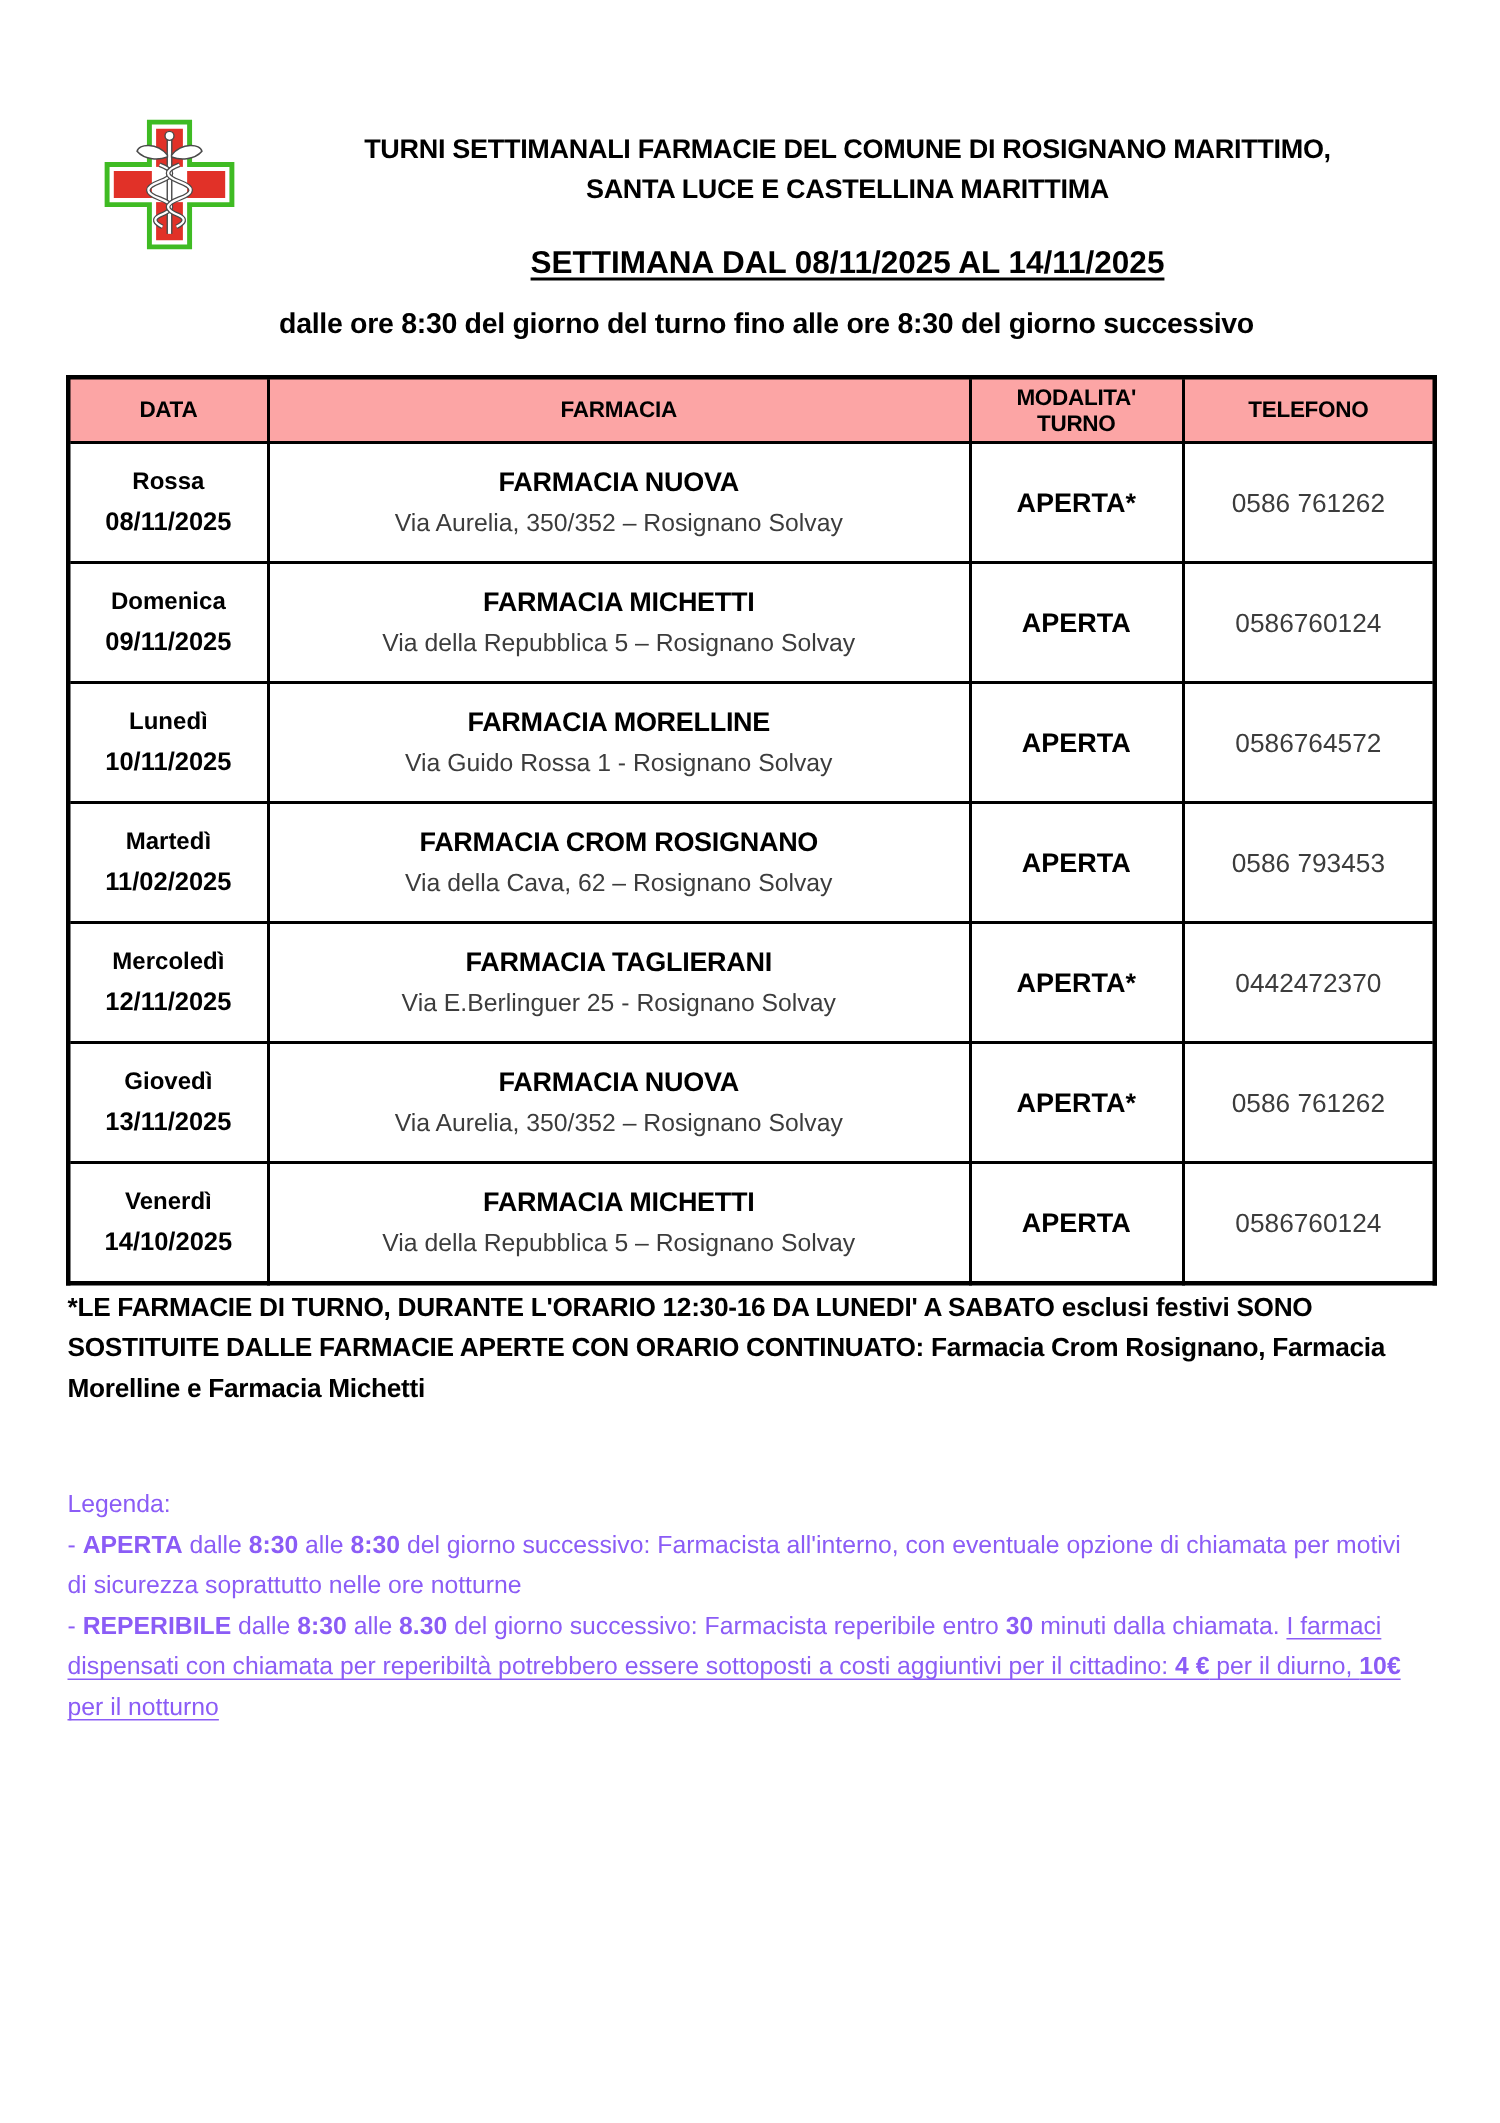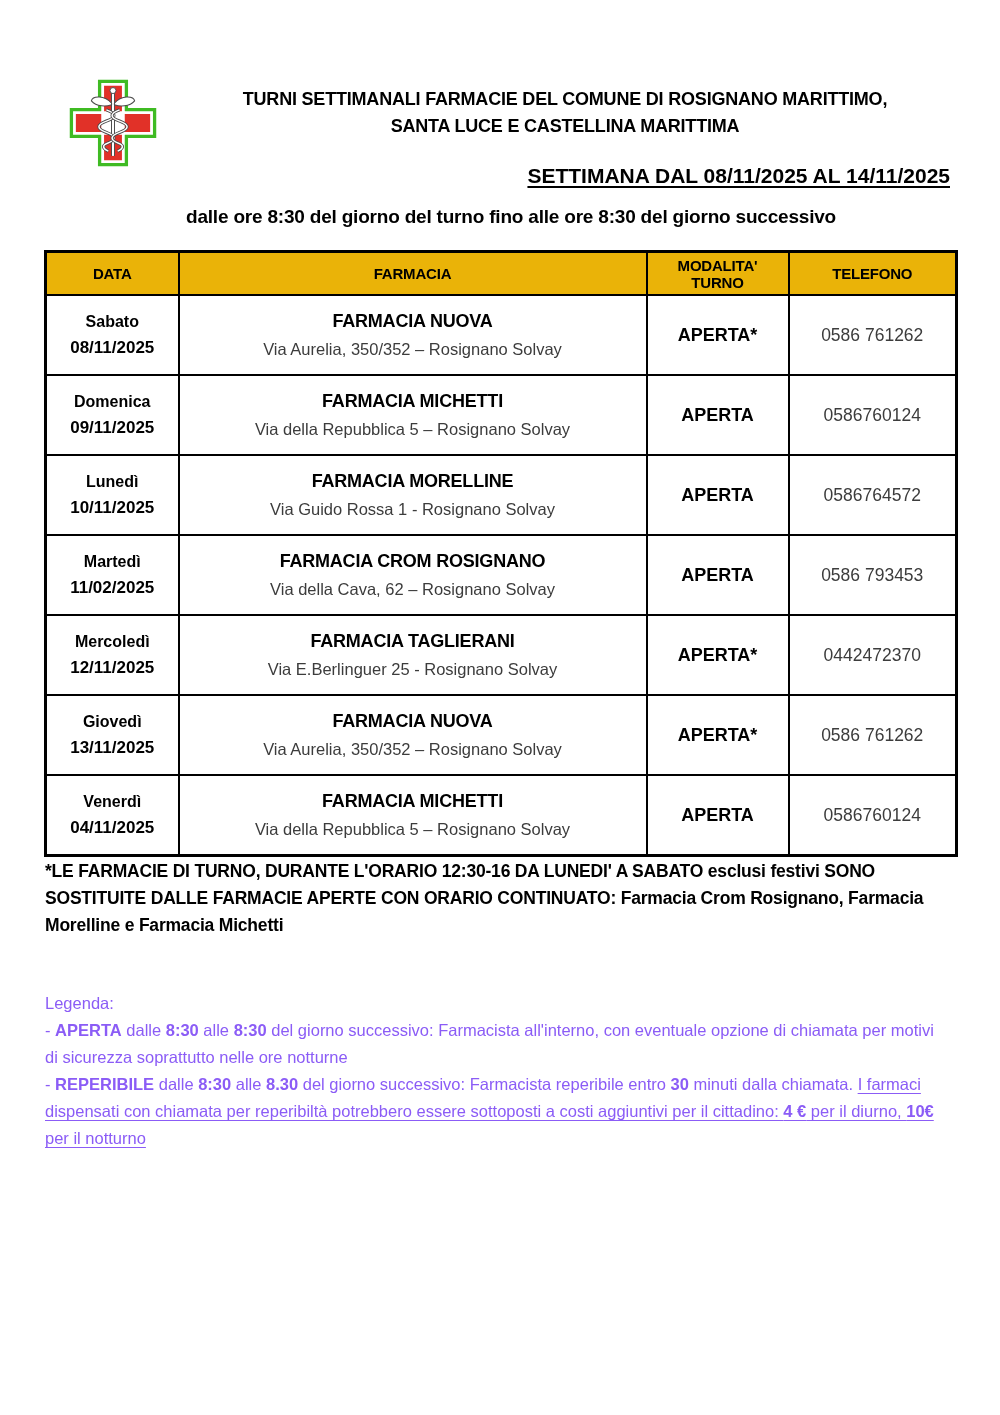--- a/index.html
+++ b/index.html
@@ -9,37 +9,37 @@
   }
   .page{position:relative;width:1000px;height:1165px;background:#fff;overflow:hidden;}
 
   
   .logo{position:absolute;left:64px;top:76px;width:98px;height:94px;}
   .title-block{
     position:absolute;left:180px;top:86px;width:770px;text-align:center;
     font-weight:bold;font-size:18px;line-height:27px;letter-spacing:-0.2px;
   }
   .week-line{
-    position:absolute;left:180px;top:164px;width:770px;text-align:right;
+    position:absolute;left:180px;top:164px;width:770px;text-align:center;
     font-weight:bold;font-size:21px;text-decoration:underline;text-underline-offset:3px;
   }
   .hours-line{
     position:absolute;left:0;top:206px;width:1000px;text-align:center;
     font-weight:bold;font-size:19px;letter-spacing:-0.2px;padding-left:11px;
   }
 
   
   table.turns{
     position:absolute;left:44px;top:250px;width:911px;
     border-collapse:collapse;table-layout:fixed;
     border:3px solid #000;
   }
   table.turns th, table.turns td{border:2px solid #000;text-align:center;vertical-align:middle;}
   table.turns th{
-    height:41px;background:#eab308;font-size:15px;font-weight:bold;
+    height:41px;background:#fca5a5;font-size:15px;font-weight:bold;
     padding:0 2px;letter-spacing:-0.2px;
   }
   table.turns td{height:74px;background:#fff;padding:2px 4px;}
   .day{font-size:16px;font-weight:bold;margin-bottom:7px;}
   .date{font-size:17px;font-weight:bold;}
   .pname{font-size:18px;font-weight:bold;margin-bottom:8px;letter-spacing:-0.2px;}
   .paddr{font-size:16.5px;color:#3c3c3c;}
   .mode{font-size:18px;font-weight:bold;}
   .phone{font-size:17.5px;color:#3c3c3c;}
 
@@ -105,21 +105,21 @@
       <tr id="thead-row">
           <th>DATA</th>
           <th>FARMACIA</th>
           <th>MODALITA' TURNO</th>
           <th>TELEFONO</th>
         </tr>
     </thead>
     <tbody id="tbody">
         <tr>
           <td>
-            <div class="day">Sabato</div>
+            <div class="day">Rossa</div>
             <div class="date">08/11/2025</div>
           </td>
           <td>
             <div class="pname">FARMACIA NUOVA</div>
             <div class="paddr">Via Aurelia, 350/352 – Rosignano Solvay</div>
           </td>
           <td>
             <div class="mode">APERTA*</div>
           </td>
           <td>
@@ -202,21 +202,21 @@
           <td>
             <div class="mode">APERTA*</div>
           </td>
           <td>
             <div class="phone">0586 761262</div>
           </td>
         </tr>
         <tr>
           <td>
             <div class="day">Venerdì</div>
-            <div class="date">04/11/2025</div>
+            <div class="date">14/10/2025</div>
           </td>
           <td>
             <div class="pname">FARMACIA MICHETTI</div>
             <div class="paddr">Via della Repubblica 5 – Rosignano Solvay</div>
           </td>
           <td>
             <div class="mode">APERTA</div>
           </td>
           <td>
             <div class="phone">0586760124</div>

